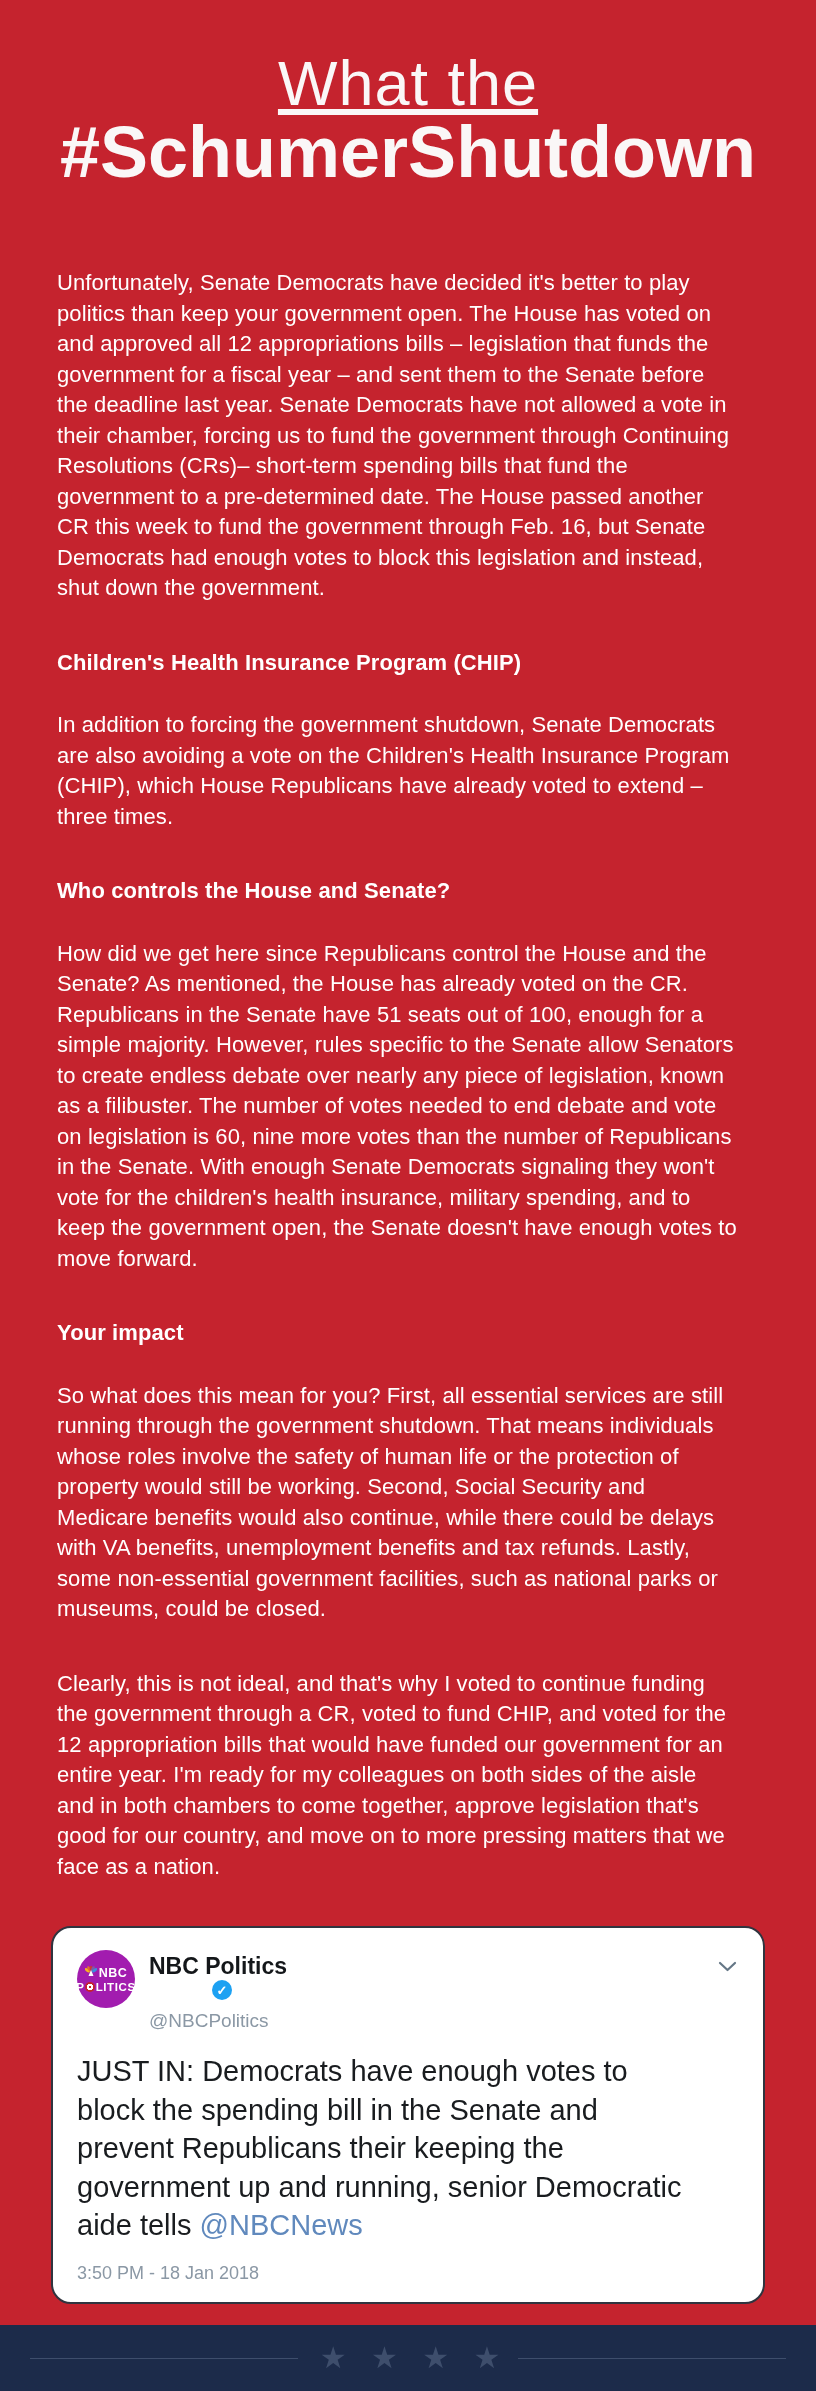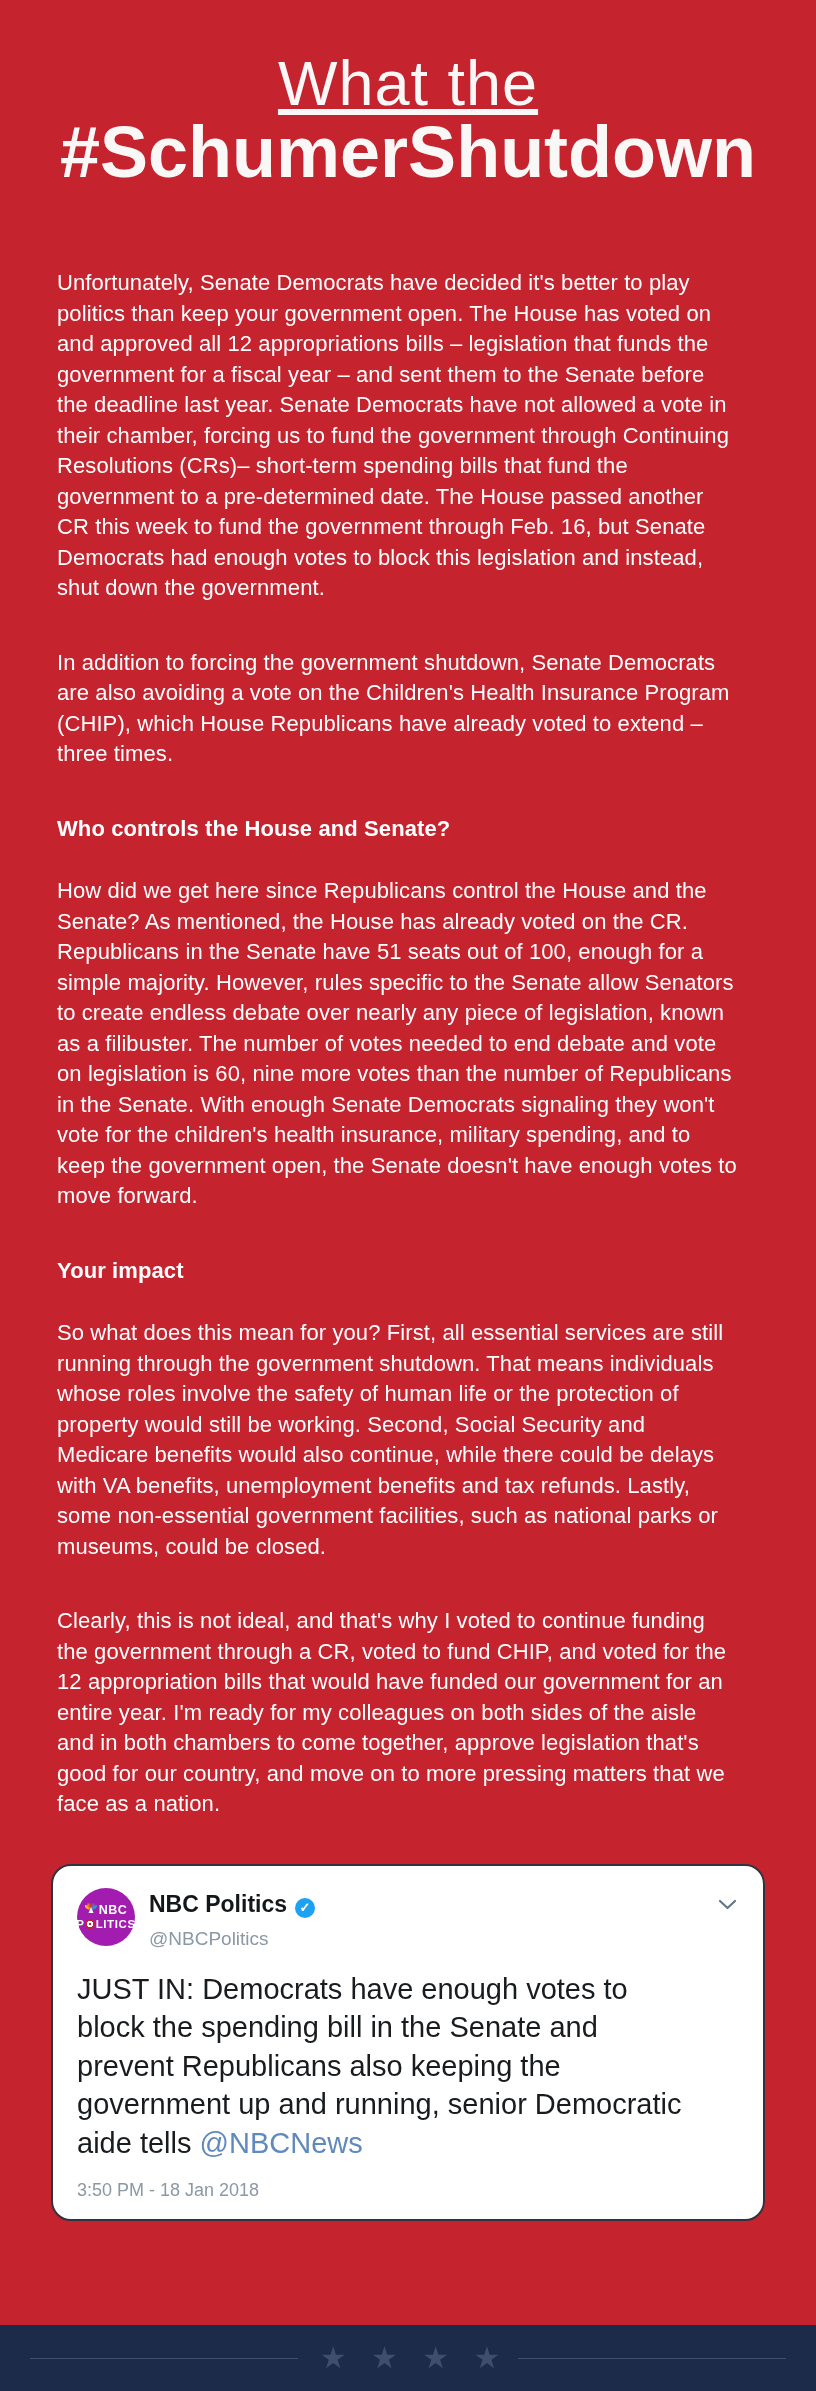--- a/index.html
+++ b/index.html
@@ -40,21 +40,21 @@
     display:flex; flex-direction:column; align-items:center; justify-content:center;
     cursor:pointer;
   }
   .avatar-line1 { display:flex; align-items:center; gap:2px; font-size:12.5px; font-weight:700; letter-spacing:0.5px; }
   .avatar-line2 { display:flex; align-items:center; font-size:11.5px; font-weight:700; letter-spacing:0.6px; margin-top:1px; }
   .politics-o {
     width:10px; height:10px; border-radius:50%; display:inline-block; margin:0 0.5px;
     background:radial-gradient(circle at 50% 50%, #C5232E 0 1.5px, #FFFFFF 1.5px 3px, #C5232E 3px 5px);
   }
   .author-col { margin-left:14px; padding-top:3px; }
-  .name-row { display:flex; align-items:flex-end; cursor:pointer; }
+  .name-row { display:flex; align-items:center; cursor:pointer;flex-direction:column; }
   .author-name { font-size:23px; font-weight:700; color:#14171A; }
   .verified-badge {
     width:20px; height:20px; border-radius:50%; background:#1DA1F2;
     color:#FFFFFF; font-size:13px; font-weight:700;
     display:inline-flex; align-items:center; justify-content:center;
     margin-left:8px;
   }
   .author-handle { font-size:19px; color:#8B98A5; margin-top:10px; }
   .chevron-btn { margin-left:auto; padding:8px 2px; cursor:pointer; }
   .tweet-text {
@@ -82,20 +82,21 @@
 
 <header class="title-block">
   <div class="title-line1">What the</div>
   <div class="title-line2">#SchumerShutdown</div>
 </header>
 
 <main class="article">
   <p>Unfortunately, Senate Democrats have decided it's better to play politics than keep your government open. The House has voted on and approved all 12 appropriations bills – legislation that funds the government for a fiscal year – and sent them to the Senate before the deadline last year. Senate Democrats have not allowed a vote in their chamber, forcing us to fund the government through Continuing Resolutions (CRs)– short-term spending bills that fund the government to a pre-determined date. The House passed another CR this week to fund the government through Feb. 16, but Senate Democrats had enough votes to block this legislation and instead, shut down the government.</p>
 
   <section>
+    <h2>Children's Health Insurance Program (CHIP)</h2>
     <p>In addition to forcing the government shutdown, Senate Democrats are also avoiding a vote on the Children's Health Insurance Program (CHIP), which House Republicans have already voted to extend – three times.</p>
   </section>
 
   <section>
     <h2>Who controls the House and Senate?</h2>
     <p>How did we get here since Republicans control the House and the Senate? As mentioned, the House has already voted on the CR. Republicans in the Senate have 51 seats out of 100, enough for a simple majority. However, rules specific to the Senate allow Senators to create endless debate over nearly any piece of legislation, known as a filibuster. The number of votes needed to end debate and vote on legislation is 60, nine more votes than the number of Republicans in the Senate. With enough Senate Democrats signaling they won't vote for the children's health insurance, military spending, and to keep the government open, the Senate doesn't have enough votes to move forward.</p>
   </section>
 
   <section>
     <h2>Your impact</h2>
@@ -138,21 +139,21 @@
         <span class="verified-badge">✓</span>
       </div>
       <div class="author-handle">@NBCPolitics</div>
     </div>
     <div class="chevron-btn">
       <svg width="19" height="11" viewBox="0 0 19 11">
         <polyline points="2,2 9.5,9 17,2" fill="none" stroke="#657786" stroke-width="2.2" stroke-linecap="round" stroke-linejoin="round"></polyline>
       </svg>
     </div>
   </div>
-  <p class="tweet-text"><span>JUST IN: Democrats have enough votes to block the spending bill in the Senate and prevent Republicans also keeping the government up and running, senior Democratic aide tells </span><a class="tweet-link">@NBCNews</a></p>
+  <p class="tweet-text"><span>JUST IN: Democrats have enough votes to block the spending bill in the Senate and prevent Republicans their keeping the government up and running, senior Democratic aide tells </span><a class="tweet-link">@NBCNews</a></p>
   <div class="tweet-timestamp">3:50 PM - 18 Jan 2018</div>
 </div>
 
 <div class="footer-spacer"></div>
 
 <footer class="footer">
   <span class="footer-rule left"></span>
   <span class="footer-stars">★ ★ ★ ★</span>
   <span class="footer-rule right"></span>
 </footer>

